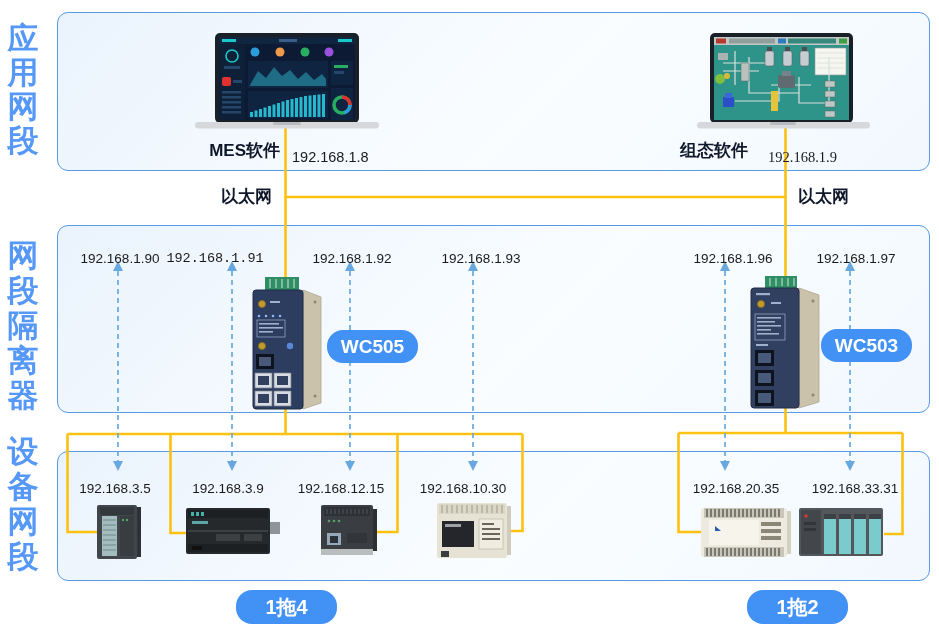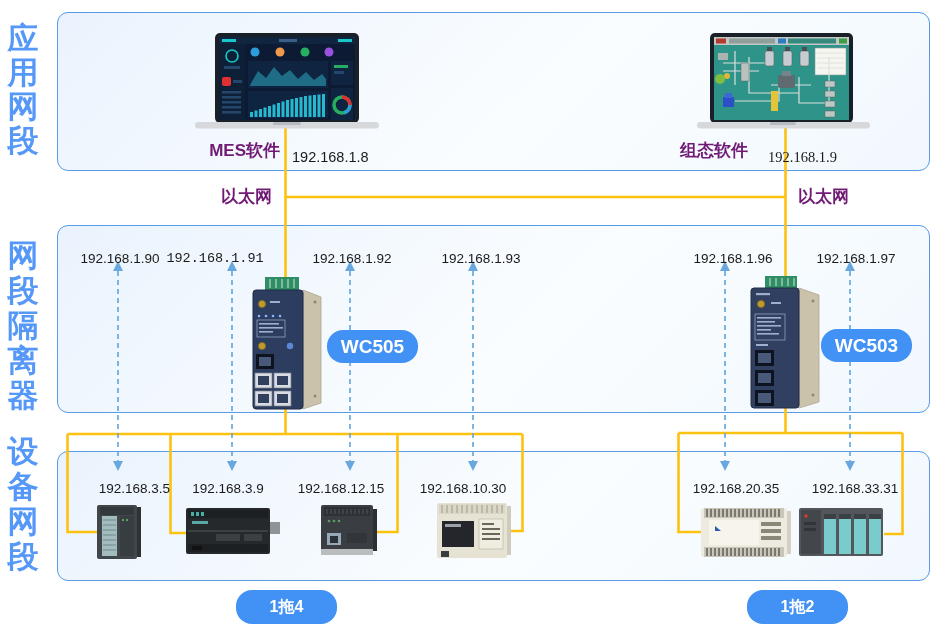--- a/index.html
+++ b/index.html
@@ -2,26 +2,26 @@
 <html><head>
 <meta charset="utf-8">
 <style>
   html,body{margin:0;padding:0;background:#fff;}
   body{font-family:"Liberation Sans","DejaVu Sans",sans-serif;}
   #canvas{position:relative;width:939px;height:634px;background:#fff;overflow:hidden;}
   .zone{position:absolute;border:1.6px solid #569AE8;border-radius:11px;
         background:linear-gradient(135deg,#EAF3FD 0%,#FAFDFF 55%,#F1F8FE 100%);}
   .band-label{position:absolute;width:34px;color:#5598F7;font-weight:bold;font-size:31px;
         line-height:34px;text-align:center;word-break:break-all;}
-  .blue-text{position:absolute;color:#701a75;font-weight:bold;font-size:17px;white-space:nowrap;}
+  .blue-text{position:absolute;color:#0f172a;font-weight:bold;font-size:17px;white-space:nowrap;}
   .ip{position:absolute;color:#1A1A1A;font-size:13.5px;white-space:nowrap;text-align:center;width:110px;margin-top:8px;}
   .badge{position:absolute;background:#4291F5;color:#fff;font-weight:bold;border-radius:16px;
         display:flex;align-items:center;justify-content:center;z-index:3;}
   .badge.model{width:91px;height:33px;font-size:19px;}
-  .badge.group{width:101px;height:34px;font-size:16px;}
+  .badge.group{width:101px;height:34px;font-size:20px;}
   .lines{position:absolute;left:0;top:0;z-index:1;}
   .img{position:absolute;z-index:2;}
   .txt{z-index:3;}
 </style>
 </head>
 <body>
 
 <div id="canvas">
 
   <div class="zone" style="left:57px;top:12px;width:871px;height:157px;"></div>
@@ -361,21 +361,21 @@
   <div class="ip txt" style="left:65px;top:243px;">192.168.1.90</div>
   <div class="ip txt" style="left:160px;top:243px;font-family:Liberation Mono, monospace;">192.168.1.91</div>
   <div class="ip txt" style="left:297px;top:243px;">192.168.1.92</div>
   <div class="ip txt" style="left:426px;top:243px;">192.168.1.93</div>
   <div class="ip txt" style="left:678px;top:243px;">192.168.1.96</div>
   <div class="ip txt" style="left:801px;top:243px;">192.168.1.97</div>
 
   <div class="badge model" style="left:327px;top:330px;">WC505</div>
   <div class="badge model" style="left:821px;top:329px;">WC503</div>
 
-  <div class="ip txt" style="left:60px;top:473px;text-align:right;">192.168.3.5</div>
+  <div class="ip txt" style="left:60px;top:473px;">192.168.3.5</div>
   <div class="ip txt" style="left:173px;top:473px;">192.168.3.9</div>
   <div class="ip txt" style="left:286px;top:473px;">192.168.12.15</div>
   <div class="ip txt" style="left:408px;top:473px;">192.168.10.30</div>
   <div class="ip txt" style="left:681px;top:473px;">192.168.20.35</div>
   <div class="ip txt" style="left:800px;top:473px;">192.168.33.31</div>
 
   <div class="badge group" style="left:236px;top:590px;">1拖4</div>
   <div class="badge group" style="left:747px;top:590px;text-align:center;">1拖2</div>
 
 </div>

